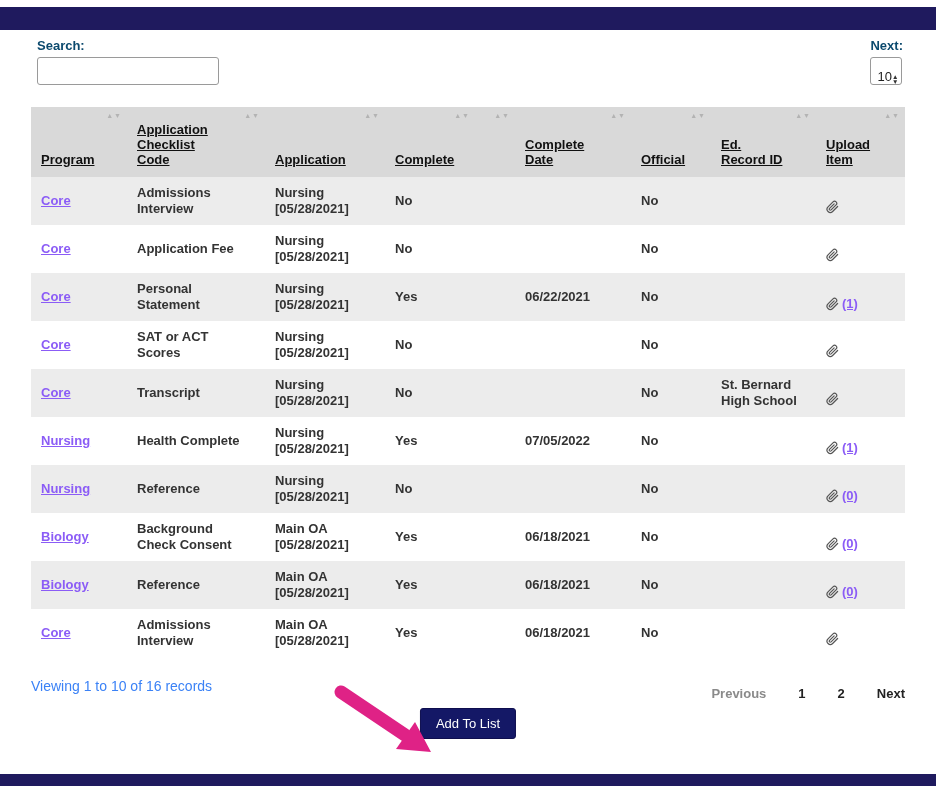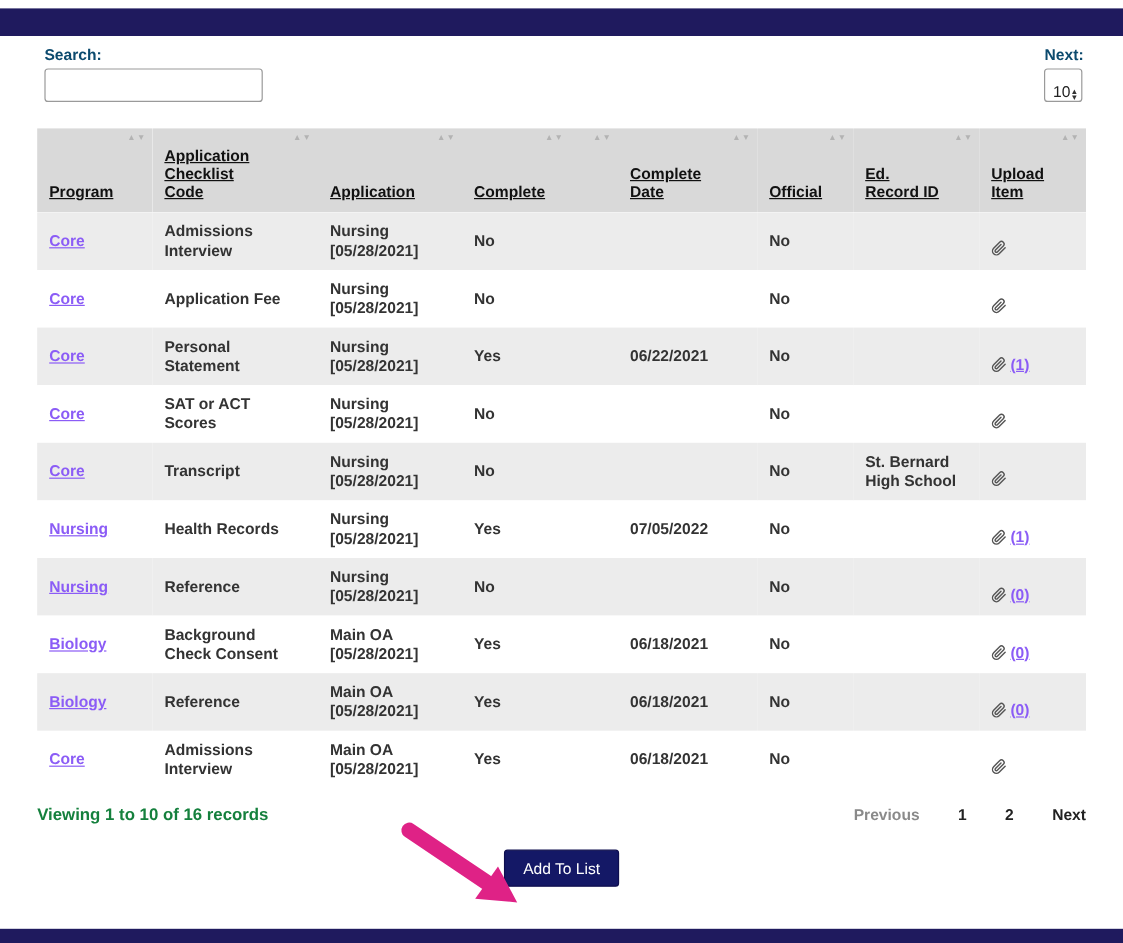--- a/index.html
+++ b/index.html
@@ -35,23 +35,23 @@
     vertical-align:middle; white-space:pre-line; line-height:16px; }
   tbody tr:nth-child(odd) { background:#ececec; }
   tbody tr:nth-child(even) { background:#ffffff; }
   a.prog-link, a.upload-link { color:#8b5cf6; text-decoration:underline; cursor:pointer; }
   .upload-wrap { display:inline-flex; align-items:center; gap:3px; }
   .clip { transform:rotate(0deg); }
 
   
   .table-footer { position:absolute; left:31px; right:31px; top:670px; display:flex;
     justify-content:space-between; align-items:center; }
-  .viewing { font-size:14px; font-weight:bold; color:#15803d; }
+  .viewing { font-size:14px; font-weight:normal; color:#3b82f6; }
   .pagination { display:flex; gap:32px; font-size:13px; font-weight:bold; align-items:center; }
-  .page-item { color:#222; cursor:pointer; }
+  .page-item { color:#222; cursor:pointer;margin-top:16px; }
   .page-item.disabled { color:#8a8a8a; }
 
   
   .annot-arrow { position:absolute; left:327px; top:682px; pointer-events:none; z-index:5; }
   .add-btn { position:absolute; left:50%; transform:translateX(-50%); top:708px; z-index:2;
     background:#141866; color:#fff; border:1px solid #0e0e4e; border-radius:3px;
     font-size:13px; padding:7px 15px; cursor:pointer; font-family:"Liberation Sans", sans-serif; }
 </style>
 </head>
 <body>
@@ -204,21 +204,21 @@
         <svg class="clip" width="13" height="14" viewBox="0 0 24 24" fill="none" stroke="#555" stroke-width="2.2" stroke-linecap="round" stroke-linejoin="round">
           <path d="M21.44 11.05l-9.19 9.19a6 6 0 0 1-8.49-8.49l9.19-9.19a4 4 0 0 1 5.66 5.66l-9.2 9.19a2 2 0 0 1-2.83-2.83l8.49-8.48"></path>
         </svg>
         <a class="upload-link"></a>
       </span>
     </td>
   </tr>
 
   <tr>
     <td><a class="prog-link">Nursing</a></td>
-    <td>Health Records</td>
+    <td>Health Complete</td>
     <td>Nursing
 [05/28/2021]</td>
     <td>Yes</td>
     <td></td>
     <td>07/05/2022</td>
     <td>No</td>
     <td></td>
     <td>
       <span class="upload-wrap">
         <svg class="clip" width="13" height="14" viewBox="0 0 24 24" fill="none" stroke="#555" stroke-width="2.2" stroke-linecap="round" stroke-linejoin="round">

